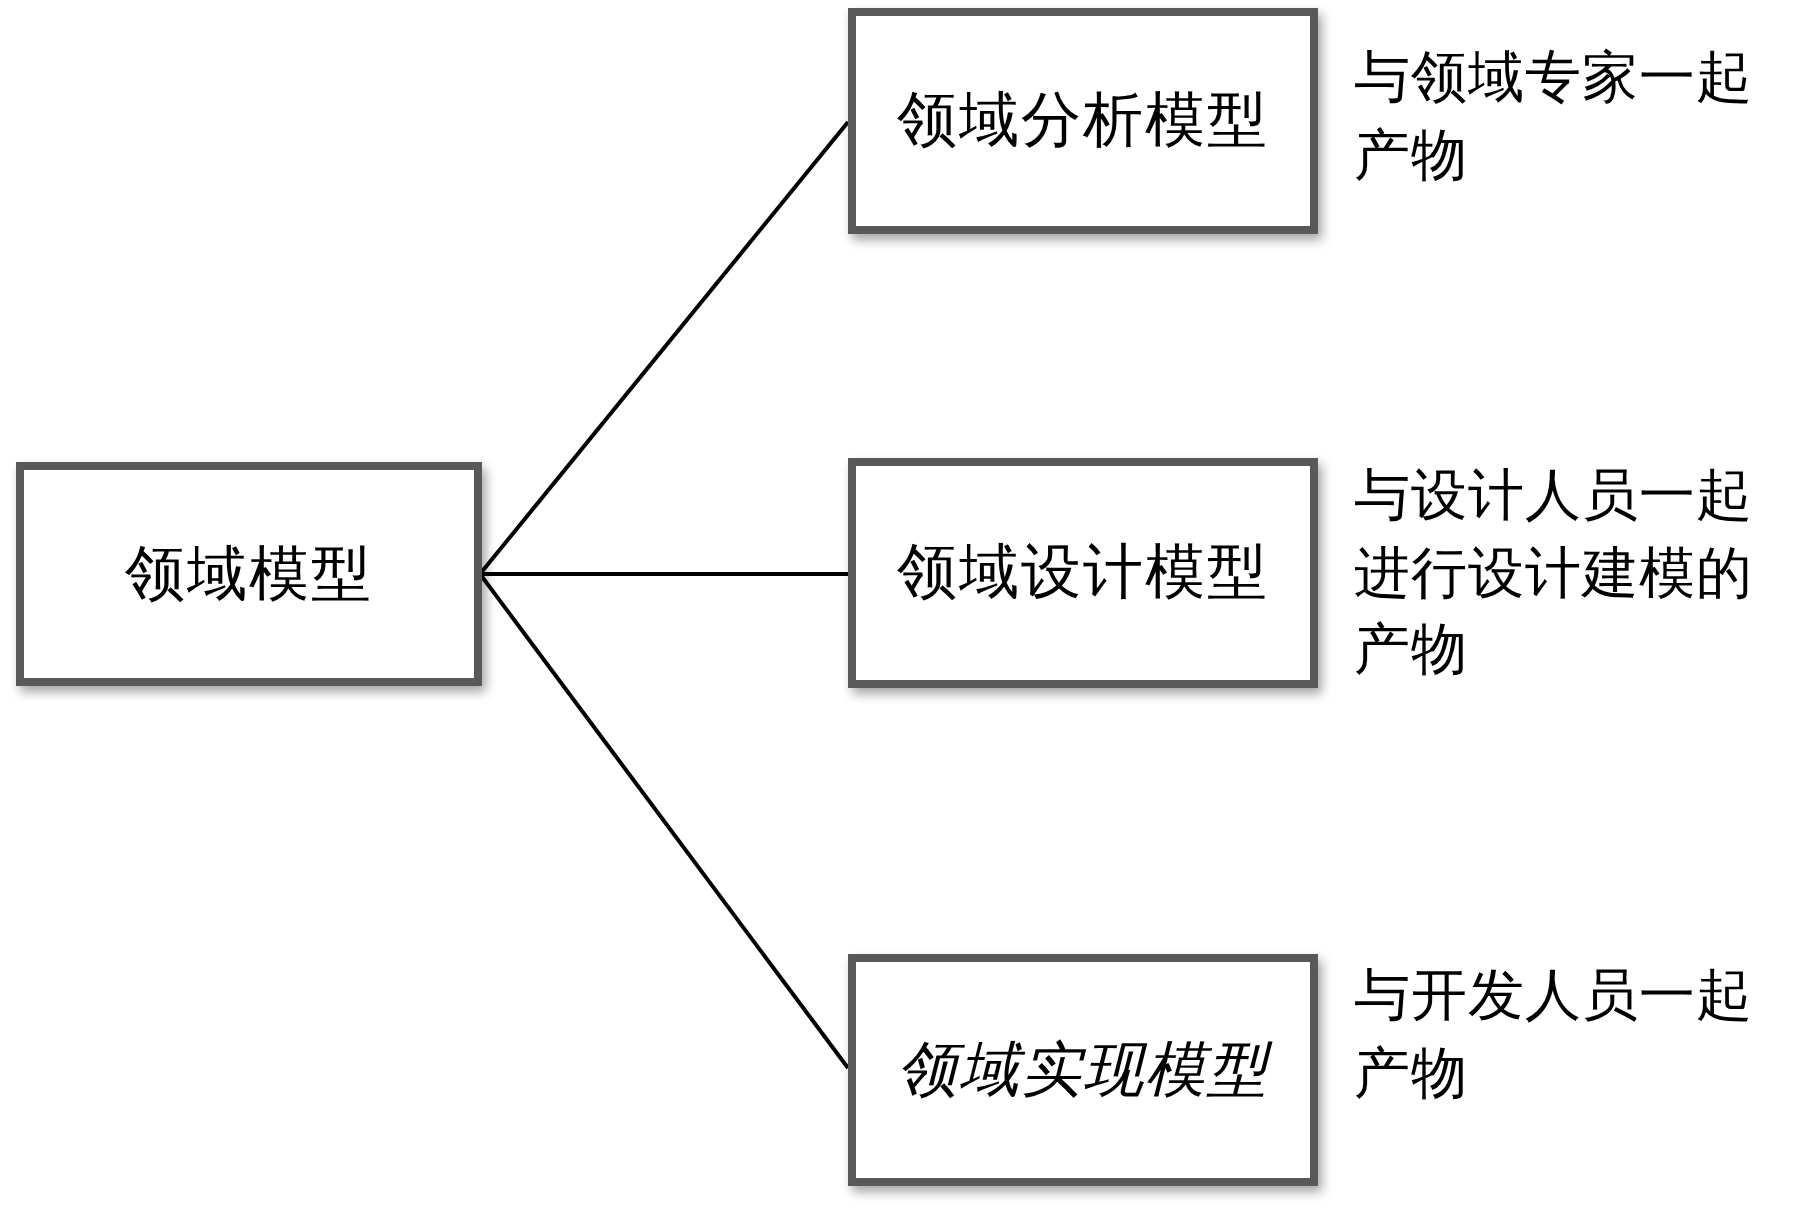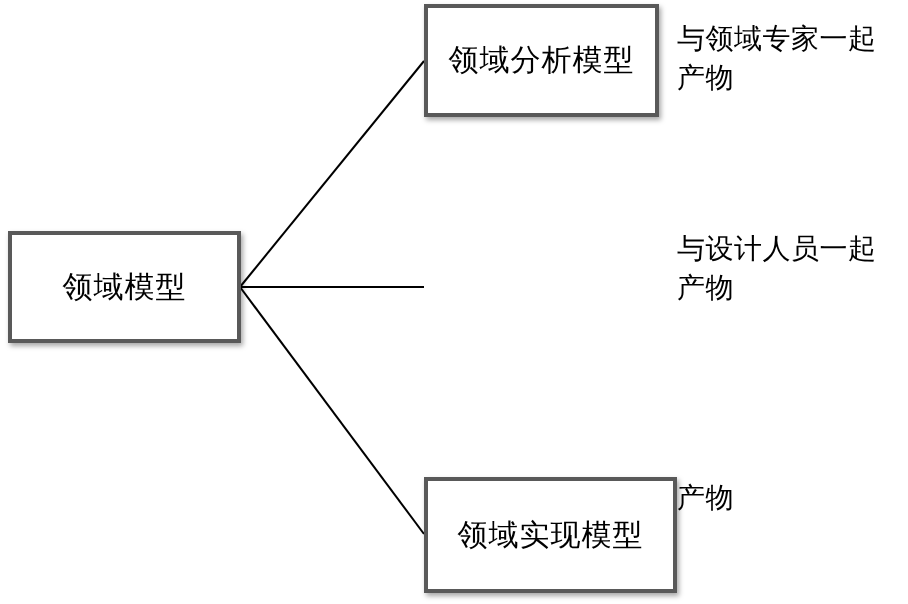--- a/index.html
+++ b/index.html
@@ -36,21 +36,21 @@
     display: flex;
     align-items: center;
     justify-content: center;
     font-size: 30px;
     letter-spacing: 1px;
     white-space: nowrap;
   }
   .node-root   { left: 8px;   top: 231px; width: 233px; height: 112px; }
   .node-child0 { left: 424px; top: 4px;   width: 235px; height: 113px; }
   .node-child1 { left: 424px; top: 229px; width: 235px; height: 115px; }
-  .node-child2 { left: 424px; top: 477px; width: 253px; height: 116px; }
+  .node-child2 { left: 424px; top: 477px; width: 235px; height: 116px; font-style: italic; }
   .note {
     position: absolute;
     left: 677px;
     width: 225px;
     font-size: 28px;
     line-height: 38.5px;
     letter-spacing: 0.5px;
     white-space: nowrap;
   }
   .note-0 { top: 20px; }
@@ -69,32 +69,37 @@
   </svg>
 
   <div class="node node-root">
     <span>领域模型</span>
   </div>
 
   <div class="node node-child0">
     <span>领域分析模型</span>
   </div>
 
+  <div class="node node-child1">
+    <span>领域设计模型</span>
+  </div>
 
   <div class="node node-child2">
     <span>领域实现模型</span>
   </div>
 
   <div class="note note-0">
     <div>与领域专家一起</div>
     <div>产物</div>
   </div>
 
   <div class="note note-1">
     <div>与设计人员一起</div>
+    <div>进行设计建模的</div>
     <div>产物</div>
   </div>
 
   <div class="note note-2">
+    <div>与开发人员一起</div>
     <div>产物</div>
   </div>
 
 </div>
 
 </body></html>

